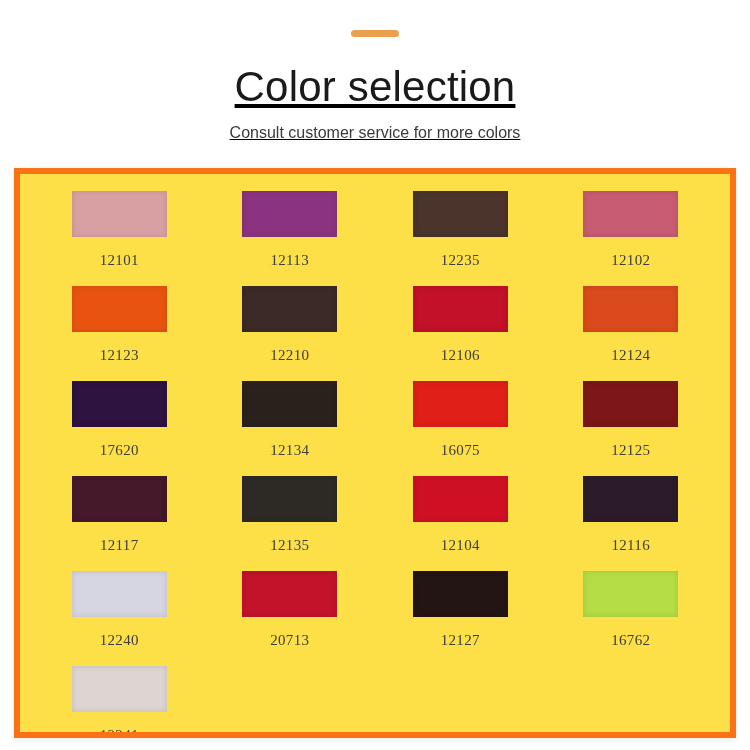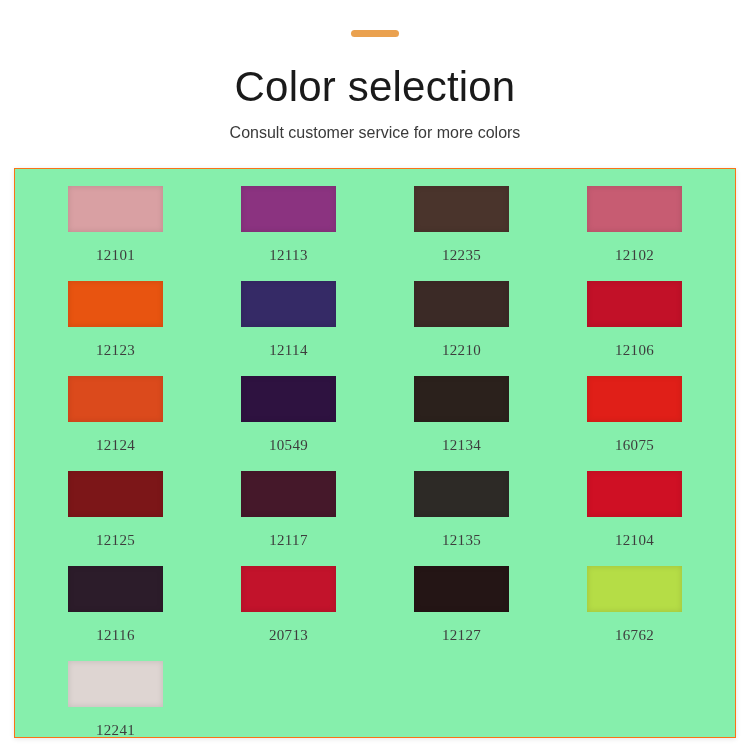--- a/index.html
+++ b/index.html
@@ -13,20 +13,21 @@
   body {
     background: #ffffff;
     font-family: "Liberation Sans", sans-serif;
     position: relative;
   }
 
   
   .header {
     padding-top: 30px;
     text-align: center;
+    text-decoration: underline;
   }
 
   .accent-bar {
     width: 48px;
     height: 7px;
     border-radius: 4px;
     background: #eaa14f;
     margin: 0 auto;
   }
 
@@ -49,22 +50,22 @@
     text-align: center;
   }
 
   
   .swatch-card {
     position: absolute;
     left: 14px;
     top: 168px;
     width: 722px;
     height: 570px;
-    background: #86efac;
-    border: 1px solid #f97316;
+    background: #fde047;
+    border: 6px solid #f97316;
     box-shadow: 0 1px 5px rgba(0,0,0,0.10);
     overflow: hidden;
   }
 
   .swatch-grid {
     display: grid;
     grid-template-columns: repeat(4, 1fr);
     grid-auto-rows: 95px;
     padding: 17px 14px 0 14px;
   }
@@ -114,38 +115,34 @@
       </div>
       <div class="swatch-cell">
         <div class="swatch-chip" style="background: rgb(199, 92, 114);"></div>
         <div class="swatch-code">12102</div>
       </div>
       <div class="swatch-cell">
         <div class="swatch-chip" style="background: rgb(232, 84, 16);"></div>
         <div class="swatch-code">12123</div>
       </div>
       <div class="swatch-cell">
-        <div class="swatch-chip" style="background: rgb(53, 42, 102);"></div>
-        <div class="swatch-code">12114</div>
-      </div>
-      <div class="swatch-cell">
         <div class="swatch-chip" style="background: rgb(59, 42, 38);"></div>
         <div class="swatch-code">12210</div>
       </div>
       <div class="swatch-cell">
         <div class="swatch-chip" style="background: rgb(194, 17, 40);"></div>
         <div class="swatch-code">12106</div>
       </div>
       <div class="swatch-cell">
         <div class="swatch-chip" style="background: rgb(219, 74, 28);"></div>
         <div class="swatch-code">12124</div>
       </div>
       <div class="swatch-cell">
         <div class="swatch-chip" style="background: rgb(46, 18, 64);"></div>
-        <div class="swatch-code">10549</div>
+        <div class="swatch-code">17620</div>
       </div>
       <div class="swatch-cell">
         <div class="swatch-chip" style="background: rgb(43, 33, 28);"></div>
         <div class="swatch-code">12134</div>
       </div>
       <div class="swatch-cell">
         <div class="swatch-chip" style="background: rgb(224, 31, 24);"></div>
         <div class="swatch-code">16075</div>
       </div>
       <div class="swatch-cell">
@@ -162,20 +159,24 @@
       </div>
       <div class="swatch-cell">
         <div class="swatch-chip" style="background: rgb(207, 16, 36);"></div>
         <div class="swatch-code">12104</div>
       </div>
       <div class="swatch-cell">
         <div class="swatch-chip" style="background: rgb(44, 28, 42);"></div>
         <div class="swatch-code">12116</div>
       </div>
       <div class="swatch-cell">
+        <div class="swatch-chip" style="background: rgb(214, 213, 226);"></div>
+        <div class="swatch-code">12240</div>
+      </div>
+      <div class="swatch-cell">
         <div class="swatch-chip" style="background: rgb(194, 19, 43);"></div>
         <div class="swatch-code">20713</div>
       </div>
       <div class="swatch-cell">
         <div class="swatch-chip" style="background: rgb(36, 21, 21);"></div>
         <div class="swatch-code">12127</div>
       </div>
       <div class="swatch-cell">
         <div class="swatch-chip" style="background: rgb(181, 221, 70);"></div>
         <div class="swatch-code">16762</div>

